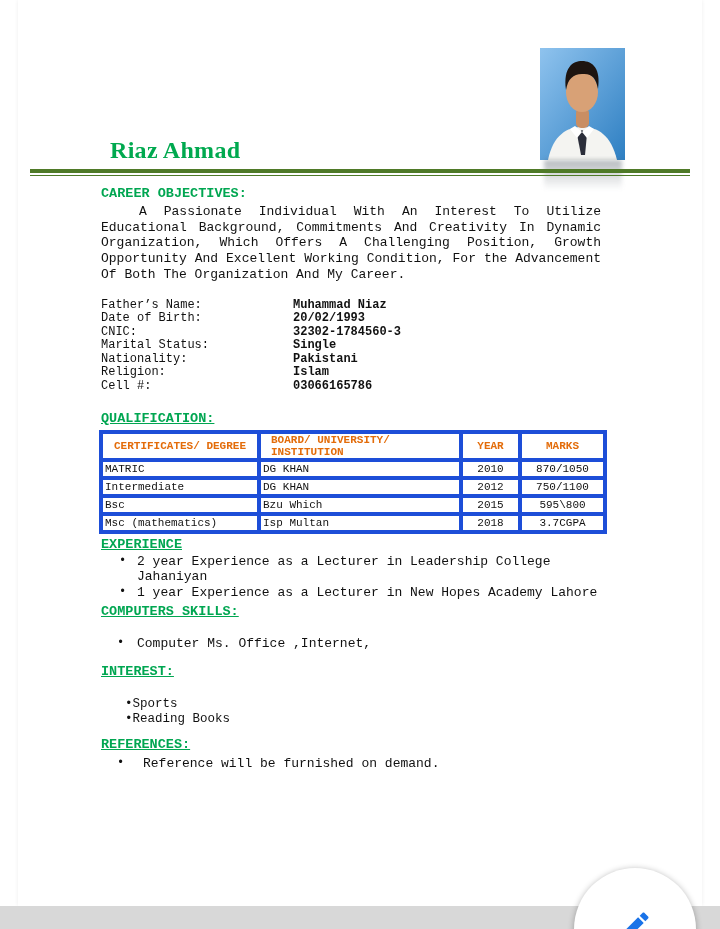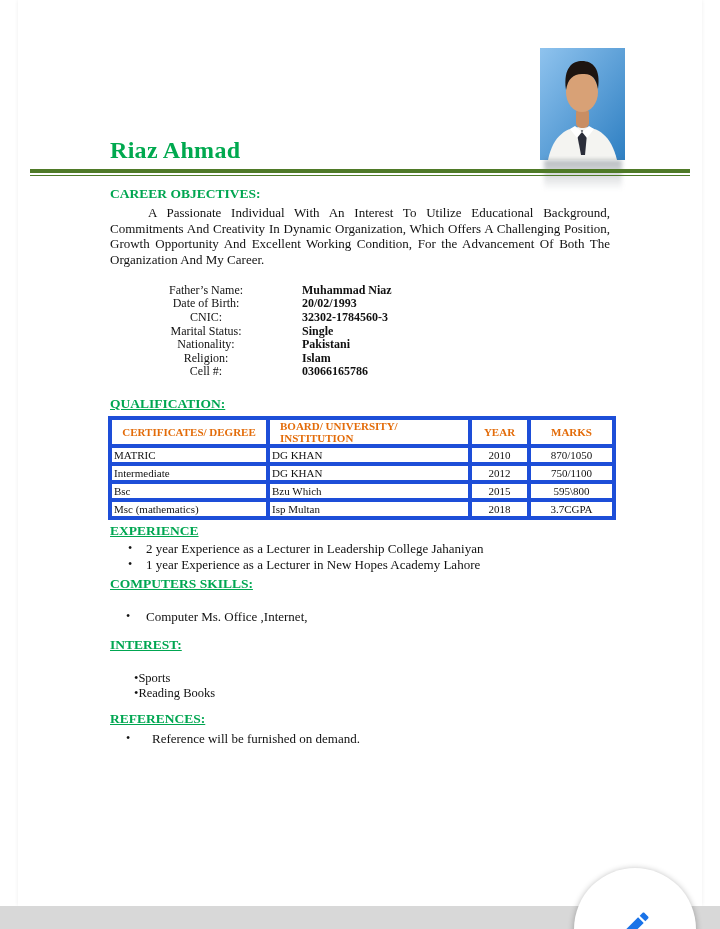--- a/index.html
+++ b/index.html
@@ -33,35 +33,35 @@
     letter-spacing:0.3px;
   }
   .rule {
     position:absolute; left:12px; right:12px; top:169px;
     height:7px;
     border-top:4px solid #4F7A28;
     border-bottom:1.5px solid #4F7A28;
   }
   
   .content {
-    position:absolute; left:92px; top:186px; width:500px;
+    position:absolute; left:83px; top:186px; width:500px;font-family:Liberation Mono, monospace;
   }
   .h {
     color:#00A651; font-weight:bold; font-size:13.5px;
     text-decoration:underline;
     margin-bottom:1px;
   }
   .h.no-underline { text-decoration:none; }
   .career {
     font-size:13px; line-height:15.7px;
     text-align:justify; text-indent:38px;
     margin-top:3px;
   }
   .h-personal { margin-top:19px; }
-  .fields { margin-top:16px;text-align:center; }
+  .fields { margin-top:16px; }
   .field-row { display:flex; font-size:12px; line-height:13.6px; }
   .field-label { width:192px; }
   .field-value { font-weight:bold; }
   .h-qual { margin-top:17px; }
   table.qual {
     border-collapse:collapse; table-layout:fixed;
     width:504px; margin-left:-2px; margin-top:4px;
     font-size:11px;
   }
   table.qual th, table.qual td { border:4px solid #1d4ed8; }

